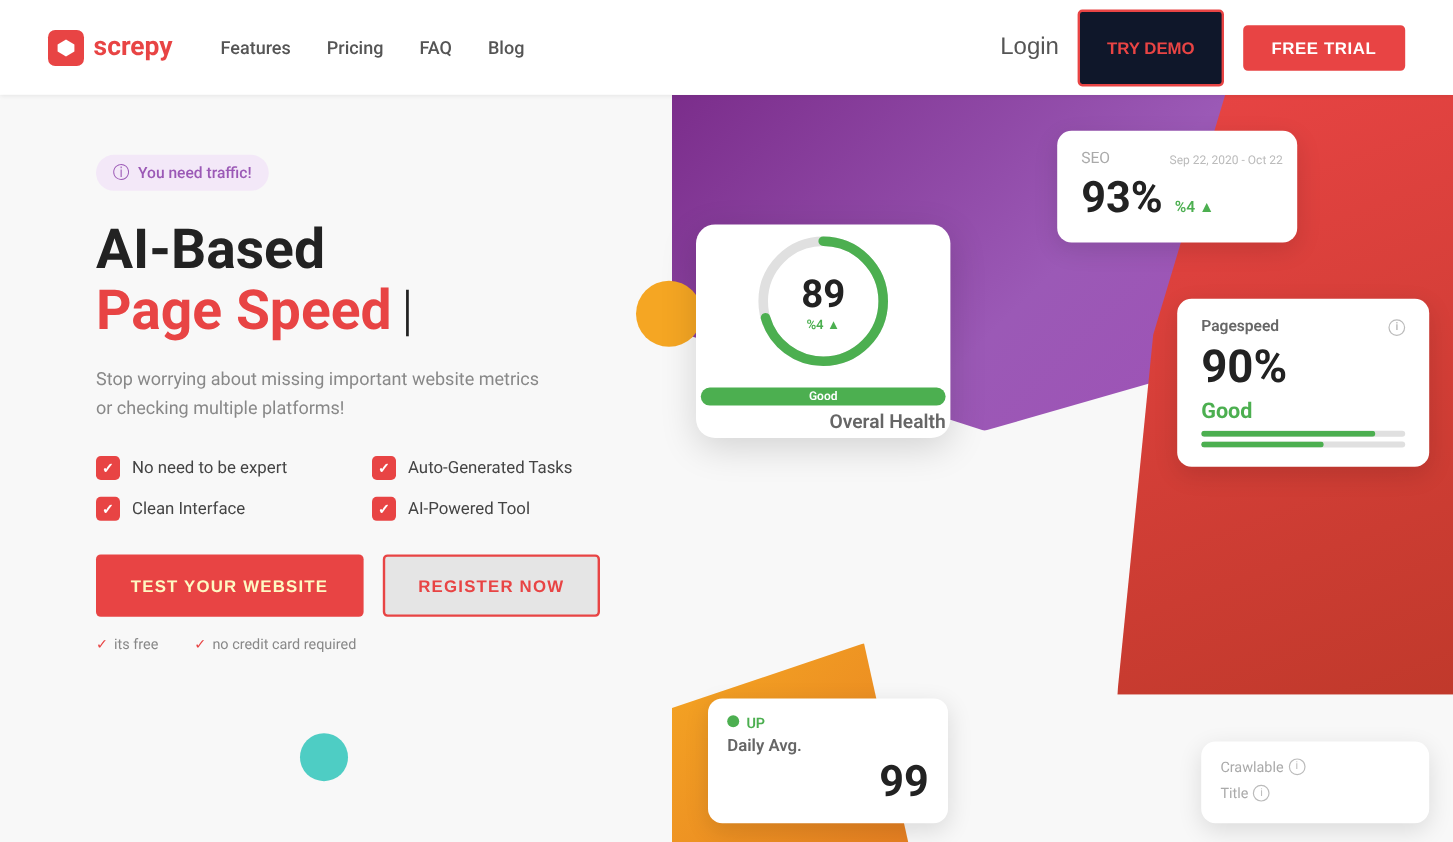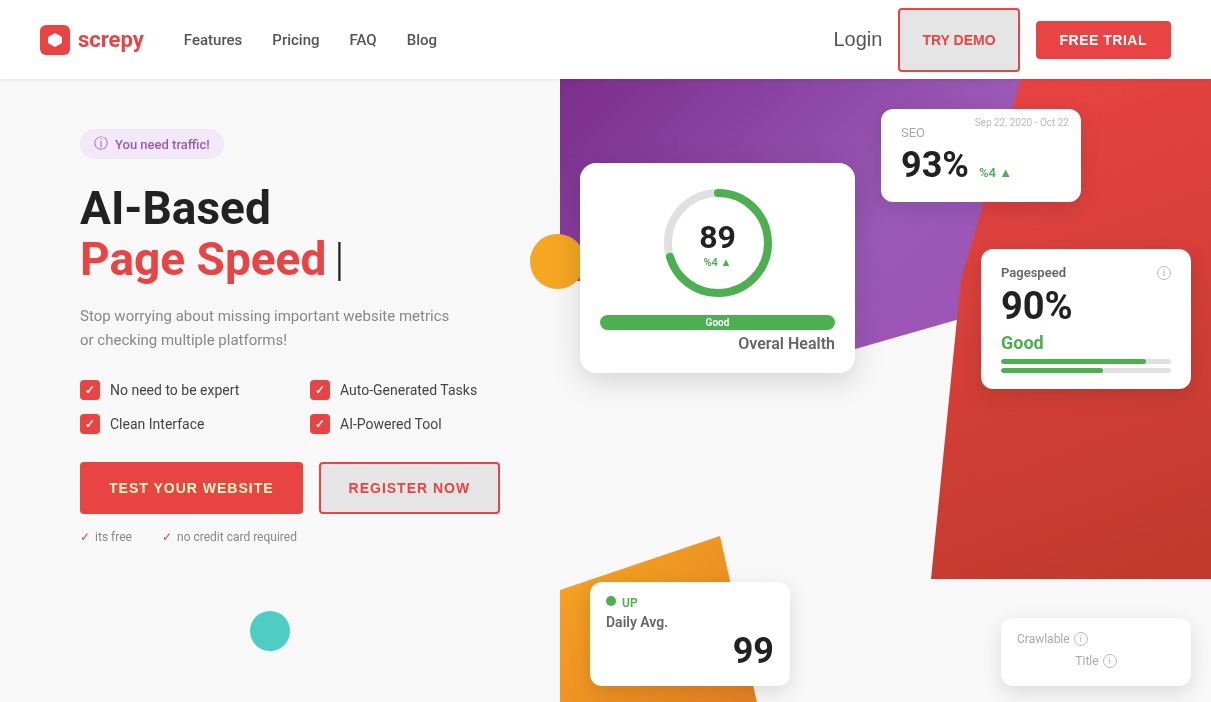--- a/index.html
+++ b/index.html
@@ -13,21 +13,21 @@
     }
     .navbar-left { display: flex; align-items: center; gap: 40px; }
     .logo { display: flex; align-items: center; gap: 8px; font-weight: 700; font-size: 22px; color: #e84444; }
     .logo-icon { width: 30px; height: 30px; background: #e84444; border-radius: 6px; display: flex; align-items: center; justify-content: center; }
     .logo-icon svg { fill: white; }
     .nav-links { display: flex; align-items: center; gap: 30px; }
     .nav-link { text-decoration: none; color: #555; font-size: 15px; font-weight: 500; }
     .navbar-right { display: flex; align-items: center; gap: 16px; }
     .btn-login { background: none; border: none; font-size: 20px; color: #555; cursor: pointer; font-weight: 500; }
     .btn-try-demo {
-      padding: 22px 22px; border: 2px solid #e84444; background: #e5e5e5;
+      padding: 22px 22px; border: 2px solid #e84444; background: #0f172a;
       color: #e84444; font-size: 14px; font-weight: 600; border-radius: 4px; cursor: pointer;
     }
     .btn-free-trial {
       padding: 9px 22px; background: #e84444; border: 2px solid #e84444;
       color: white; font-size: 14px; font-weight: 700; border-radius: 4px; cursor: pointer; letter-spacing: 0.5px;
     }
 
     
     .hero {
       display: flex; position: relative; height: calc(702px - 65px);
@@ -97,22 +97,22 @@
       clip-path: polygon(30% 0, 100% 0, 100% 100%, 0 100%, 10% 40%);
     }
     .shape-orange {
       position: absolute; bottom: 0; left: 0; width: 200px; height: 180px;
       background: linear-gradient(135deg, #f5a623, #e67e22);
       clip-path: polygon(0 30%, 80% 0, 100% 100%, 0 100%);
     }
 
     
     .card-main {
-      position: absolute; top: 84px; left: 20px; width: 275px;
-      background: white; border-radius: 16px; padding: 20px;
+      position: absolute; top: 108px; left: 20px; width: 212px;
+      background: white; border-radius: 16px; padding: 4px;
       box-shadow: 0 8px 30px rgba(0,0,0,0.15); z-index: 5;
     }
     .circle-chart {
       width: 120px; height: 120px; margin: 0 auto 12px;
       position: relative; display: flex; align-items: center; justify-content: center;
     }
     .circle-chart svg { position: absolute; top: 0; left: 0; transform: rotate(-90deg); }
     .circle-value { text-align: center; position: relative; z-index: 1; }
     .circle-value .num { font-size: 32px; font-weight: 700; color: #222; }
     .circle-value .pct { font-size: 11px; color: #4caf50; font-weight: 600; }
@@ -120,21 +120,21 @@
     .overal-label { text-align: right; font-size: 16px; color: #666; font-weight: 600; }
 
     .card-seo {
       position: absolute; top: 30px; right: 130px; width: 200px;
       background: white; border-radius: 12px; padding: 16px 20px;
       box-shadow: 0 6px 20px rgba(0,0,0,0.12); z-index: 5;
     }
     .card-seo-title { font-size: 13px; color: #aaa; margin-bottom: 4px; }
     .card-seo-value { font-size: 36px; font-weight: 700; color: #222; }
     .card-seo-change { color: #4caf50; font-size: 13px; font-weight: 600; margin-left: 6px; }
-    .card-date { font-size: 10px; color: #bbb; position: absolute; top: 8px; right: 12px; }
+    .card-date { font-size: 10px; color: #bbb; position: absolute; top: 20px; right: 12px; }
 
     .card-pagespeed {
       position: absolute; top: 170px; right: 20px; width: 210px;
       background: white; border-radius: 12px; padding: 16px 20px;
       box-shadow: 0 6px 20px rgba(0,0,0,0.12); z-index: 5;
     }
     .card-ps-title { font-size: 13px; color: #666; font-weight: 600; margin-bottom: 4px; display: flex; align-items: center; justify-content: space-between; }
     .card-ps-value { font-size: 38px; font-weight: 700; color: #222; margin-bottom: 4px; }
     .card-ps-good { font-size: 18px; font-weight: 700; color: #4caf50; margin-bottom: 6px; }
     .progress-bars { display: flex; flex-direction: column; gap: 4px; }
@@ -291,19 +291,19 @@
       <div class="daily-title">Daily Avg.</div>
       <div class="daily-value">99</div>
     </div>
 
     <div class="card-crawlable">
       <div class="crawlable-title">
         <span>Crawlable</span>
         <div class="info-icon">i</div>
       </div>
       <div class="crawlable-value"></div>
-      <div class="crawlable-title" style="margin-top:8px;justify-content:center;">
+      <div class="crawlable-title" style="margin-top:8px;">
         <span>Title</span>
         <div class="info-icon">i</div>
       </div>
     </div>
   </div>
 </section>
 
 </body></html>

